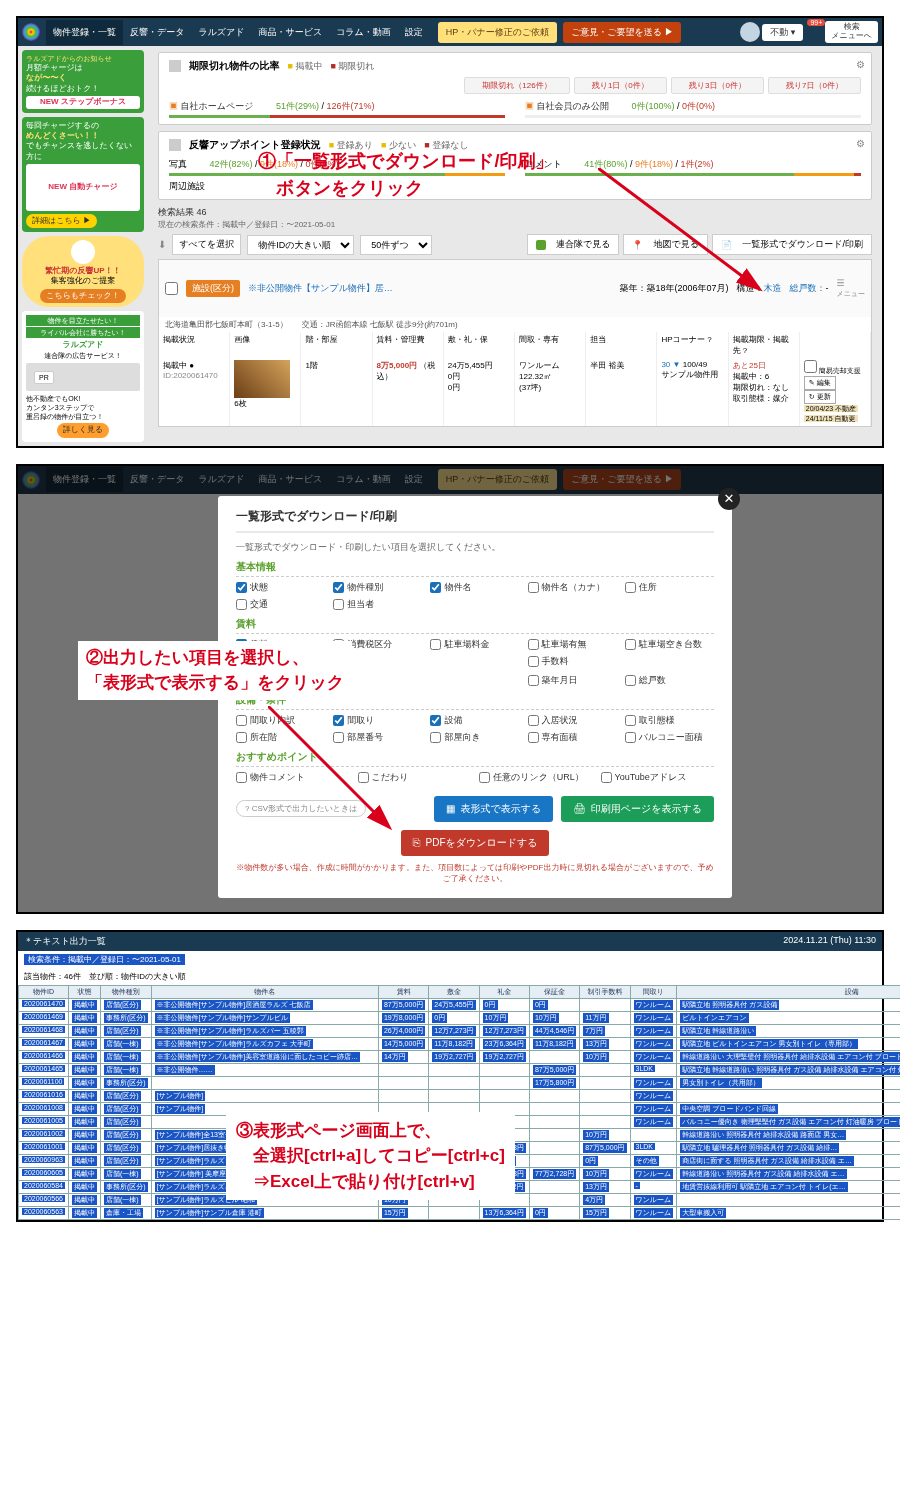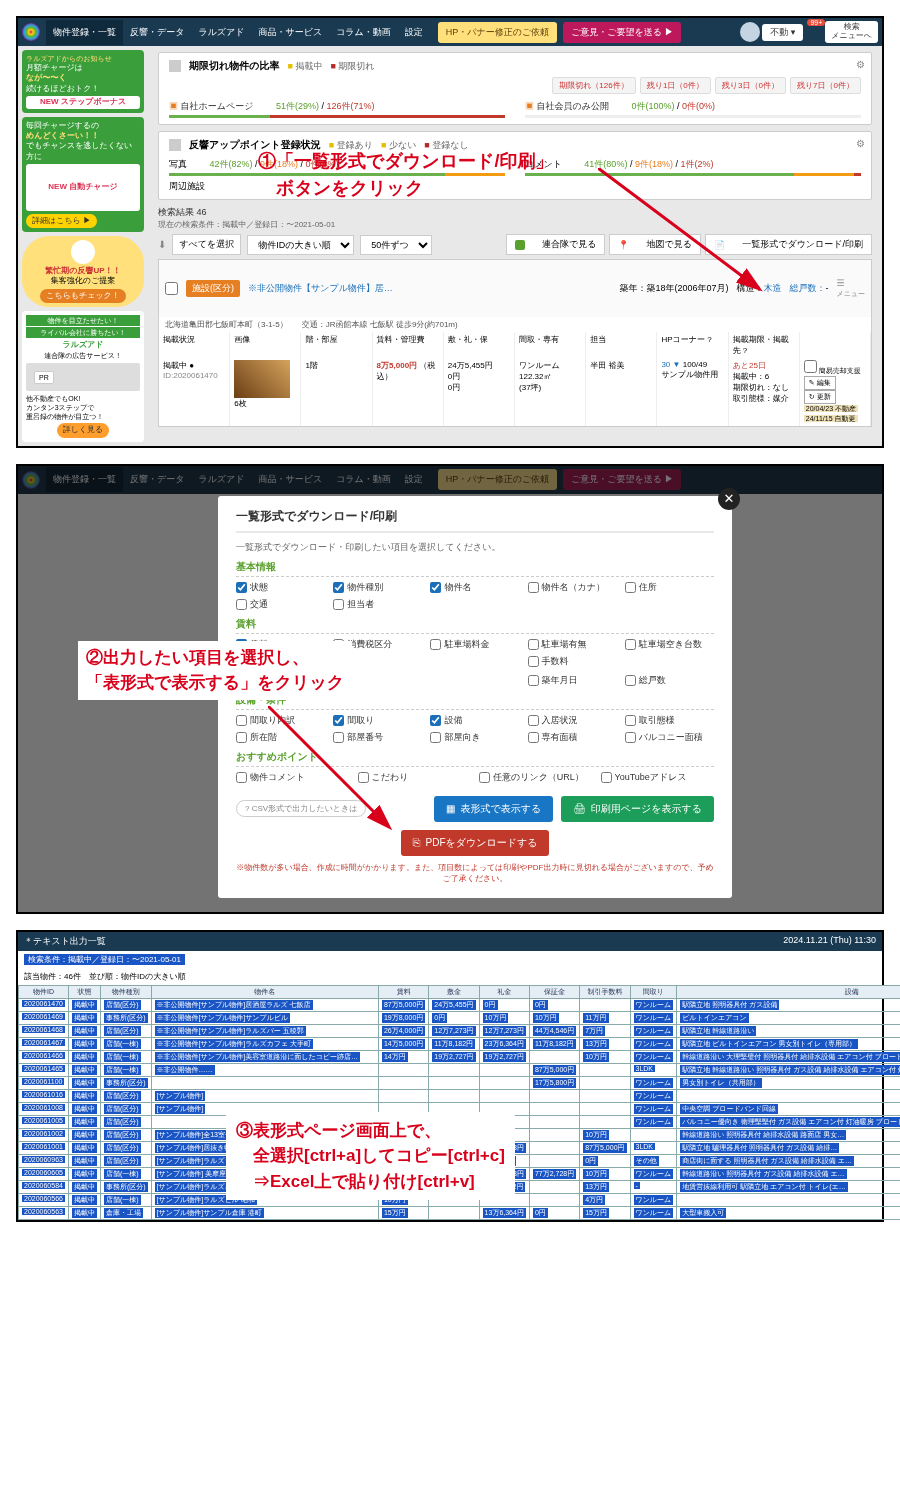--- a/index.html
+++ b/index.html
@@ -7,21 +7,21 @@
   .screenshot { margin: 16px; border: 2px solid #000; position: relative; }
   
   
   .s1 { background: #e8e8e8; }
   .topbar { background: #1a3a52; color: #fff; display: flex; align-items: center; height: 28px; padding: 0 4px; gap: 2px; }
   .topbar .logo { width: 18px; height: 18px; border-radius: 50%; background: radial-gradient(closest-side, #e8008a, #ffd300, #65b32e, #2aa7df, #7a2893); margin-right: 4px; }
   .topbar .nav { display: flex; gap: 0; }
   .topbar .nav a { color: #fff; padding: 6px 7px; font-size: 9px; text-decoration: none; cursor: pointer; }
   .topbar .nav a.active { background: #0f2a3d; }
   .topbar .btn-yellow { background: #ffe07a; color: #5a3c0c; border: none; padding: 4px 8px; font-size: 9px; border-radius: 3px; margin-left: 6px; }
-  .topbar .btn-green { background: #be185d; color: #fff; border: none; padding: 4px 8px; font-size: 9px; border-radius: 3px; margin-left: 4px; }
+  .topbar .btn-green { background: #c2410c; color: #fff; border: none; padding: 4px 8px; font-size: 9px; border-radius: 3px; margin-left: 4px; }
   .topbar .spacer { flex: 1; }
   .topbar .avatar { width: 20px; height: 20px; border-radius: 50%; background: #c4d4e2; }
   .topbar .account-pill { background: #fff; color: #333; padding: 2px 8px; font-size: 9px; border-radius: 3px; }
   .topbar .badge-noti { position: relative; width: 18px; height: 18px; }
   .topbar .menu-box { background: #fff; color: #333; padding: 2px 6px; font-size: 8px; border-radius: 3px; }
 
   .s1-body { display: flex; }
   .side-ads { width: 130px; background: #e8e8e8; padding: 4px; display: flex; flex-direction: column; gap: 4px; }
   .ad-block { background: #fff; border-radius: 4px; padding: 4px; font-size: 8px; line-height: 1.3; }
   .ad-green { background: #3a9e3a; color: #fff; }
@@ -32,37 +32,37 @@
   .s1-main { flex: 1; padding: 6px 10px; }
   .panel { background: #fff; border: 1px solid #ccc; border-radius: 2px; margin-bottom: 6px; padding: 6px 10px; position: relative; }
   .panel-head { display: flex; align-items: center; gap: 8px; font-size: 10px; }
   .panel-head .bar-icon { width: 12px; height: 12px; background: #ccc; }
   .panel .gear { position: absolute; right: 6px; top: 6px; color: #888; }
   .legend { display: flex; gap: 8px; font-size: 9px; color: #666; }
   .legend span::before { content: "■ "; }
   .legend .dkred::before { color: #b52b27; }
   .legend .yellow::before { color: #e5be00; }
   .chip-row { display: flex; gap: 4px; margin-top: 4px; flex-wrap: wrap; }
-  .chip { font-size: 8px; padding: 2px 6px; background: #f4f4f4; border: 1px solid #ddd; border-radius: 2px; color: #c33; }
+  .chip { font-size: 8px; padding: 2px 17px; background: #f4f4f4; border: 1px solid #ddd; border-radius: 2px; color: #c33; }
   .subrow { display: flex; gap: 20px; margin-top: 6px; font-size: 9px; }
   .subrow .cell { flex: 1; }
   .subrow .cell .lbl { color: #333; }
   .miniline { height: 3px; background: linear-gradient(to right, #6ab04c 30%, #e0e0e0 30%); margin-top: 2px; }
   .miniline.r1 { background: linear-gradient(to right, #6ab04c 30%, #c0392b 30% 100%); }
   .num-green { color: #5aa02c; }
   .num-red { color: #c0392b; }
   .num-orange { color: #e67e22; }
   .note-red { color: #c0392b; font-size: 8px; margin-top: 3px; }
 
   .searchresult { font-size: 9px; color: #333; margin: 4px 0; }
   .searchresult .cond { color: #666; font-size: 8px; }
   .toolbar { display: flex; gap: 6px; align-items: center; margin: 4px 0; }
   .toolbar .select { border: 1px solid #ccc; padding: 3px 6px; font-size: 9px; background: #fff; }
   .toolbar .right { margin-left: auto; display: flex; gap: 4px; }
-  .toolbar .btn { border: 1px solid #ccc; background: #fff; padding: 3px 8px; font-size: 9px; display: inline-flex; align-items: center; gap: 17px; cursor: pointer; }
+  .toolbar .btn { border: 1px solid #ccc; background: #fff; padding: 3px 8px; font-size: 9px; display: inline-flex; align-items: center; gap: 10px; cursor: pointer; }
   .icon-green2 { width: 10px; height: 10px; background: #5aa02c; border-radius: 2px; }
   .icon-pin { color: #e74c3c; }
   .icon-file { color: #888; }
   .btn-highlight-dl { border: 2px solid #c00; }
 
   .prop-block { border: 1px solid #ccc; background: #fff; }
   .prop-head { display: flex; padding: 18px 6px; font-size: 9px; gap: 8px; background: #fafafa; align-items: center; }
   .prop-head .tag { background: #e67e22; color: #fff; padding: 2px 6px; border-radius: 2px; }
   .prop-head .link { color: #1a6fb8; }
   .prop-sub { display: flex; padding: 2px 6px; font-size: 8px; gap: 14px; color: #555; }

